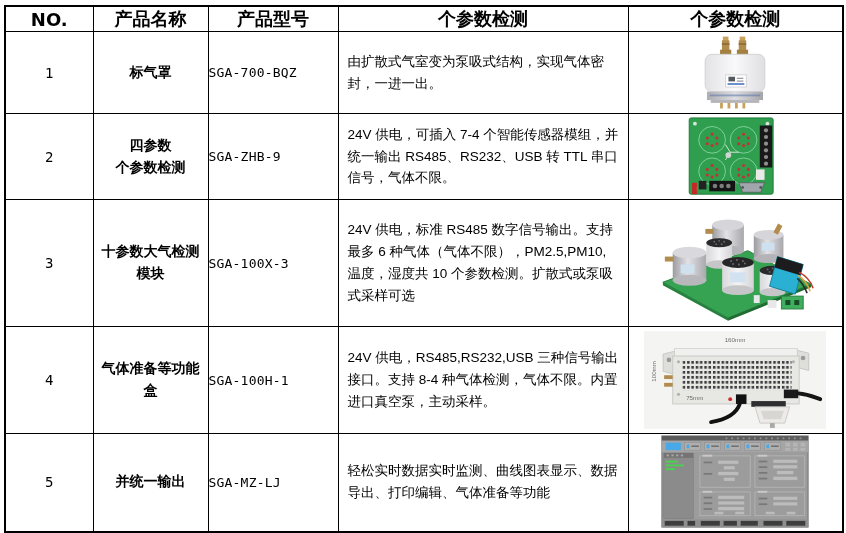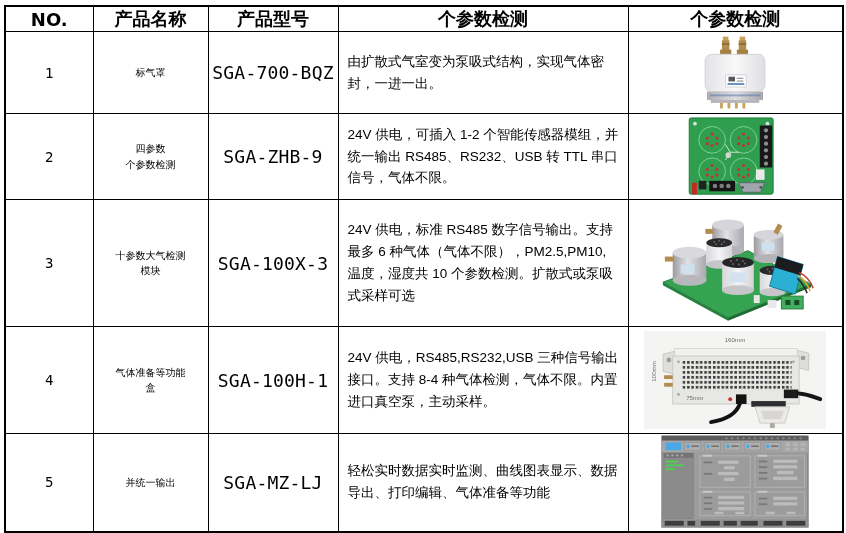--- a/index.html
+++ b/index.html
@@ -37,27 +37,28 @@
   tr.rh-3 { height: 127px; }
   tr.rh-4 { height: 107px; }
   tr.rh-5 { height: 98px; }
   td.c-no {
     text-align: center;
     font-size: 14px;
     font-family: "DejaVu Sans Mono", monospace;
   }
   td.c-name {
     text-align: center;
-    font-size: 10px;
+    font-size: 14px;
     white-space: pre-line;
     line-height: 1.55;
+    font-weight: bold;
   }
   td.c-model {
-    text-align: center;
-    font-size: 18px;
+    text-align: left;
+    font-size: 13px;
     font-family: "DejaVu Sans Mono", monospace;
     letter-spacing: 0.2px;
   }
   td.c-func {
     text-align: left;
     font-size: 13.5px;
     line-height: 1.62;
     padding: 4px 8px 4px 9px;
   }
   td.c-img { text-align: center; }
@@ -141,21 +142,21 @@
           </g>
         </svg>
       </td>
     </tr>
 
     <tr class="rh-2">
       <td class="c-no">2</td>
       <td class="c-name">四参数
 个参数检测</td>
       <td class="c-model">SGA-ZHB-9</td>
-      <td class="c-func">24V 供电，可插入 1-2 个智能传感器模组，并统一输出 RS485、RS232、USB 转 TTL 串口信号，气体不限。</td>
+      <td class="c-func">24V 供电，可插入 7-4 个智能传感器模组，并统一输出 RS485、RS232、USB 转 TTL 串口信号，气体不限。</td>
       <td class="c-img">
         <svg width="104" height="82" viewBox="0 0 108 86">
 
           <rect x="6" y="2" width="88" height="80" rx="2" fill="#2f9e4f" stroke="#1d7a38" stroke-width="1"></rect>
           <circle cx="12" cy="8" r="2" fill="#d9e4da"></circle>
           <circle cx="88" cy="8" r="2" fill="#d9e4da"></circle>
           <circle cx="12" cy="76" r="2" fill="#d9e4da"></circle>
 
           <g stroke="#7fd39a" fill="none" stroke-width="1">
             <circle cx="30" cy="25" r="14"></circle>

